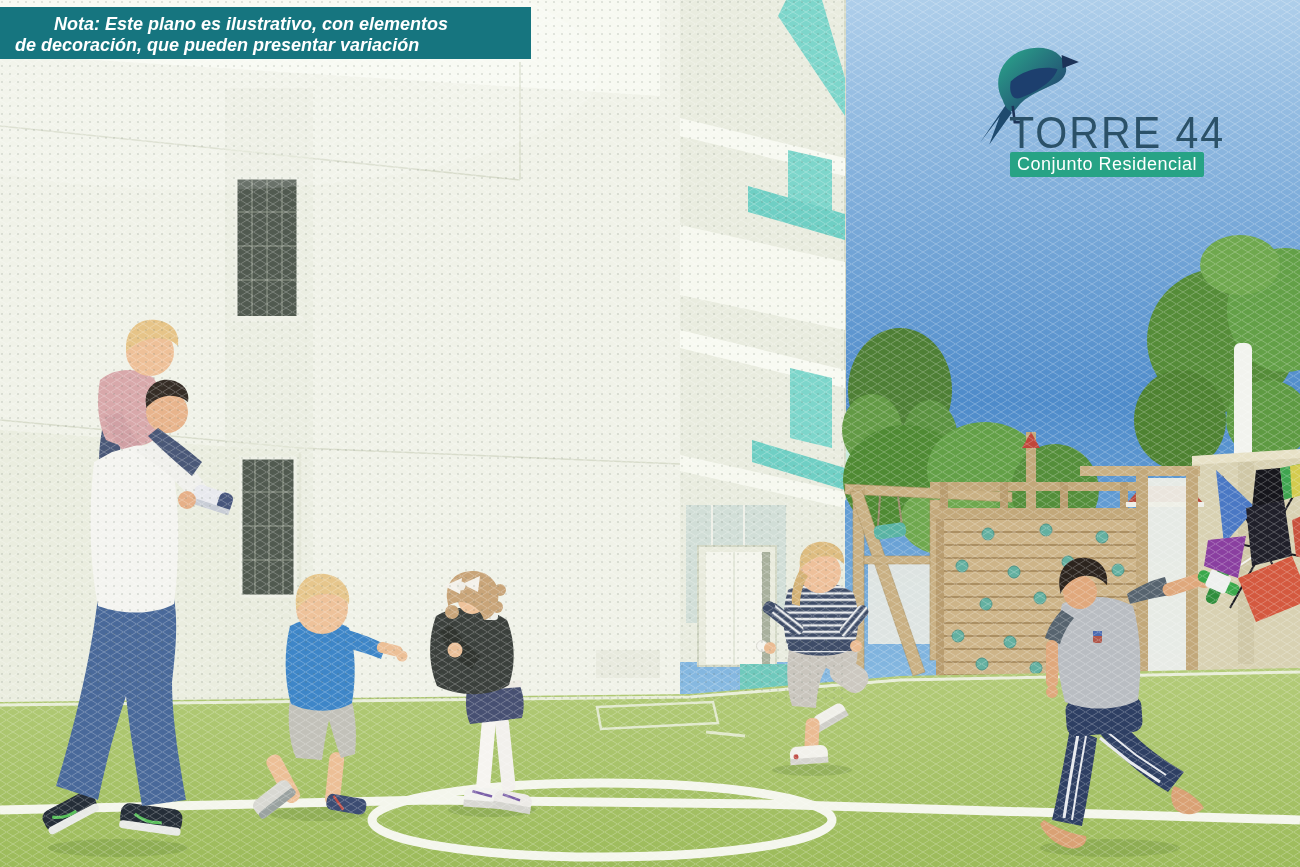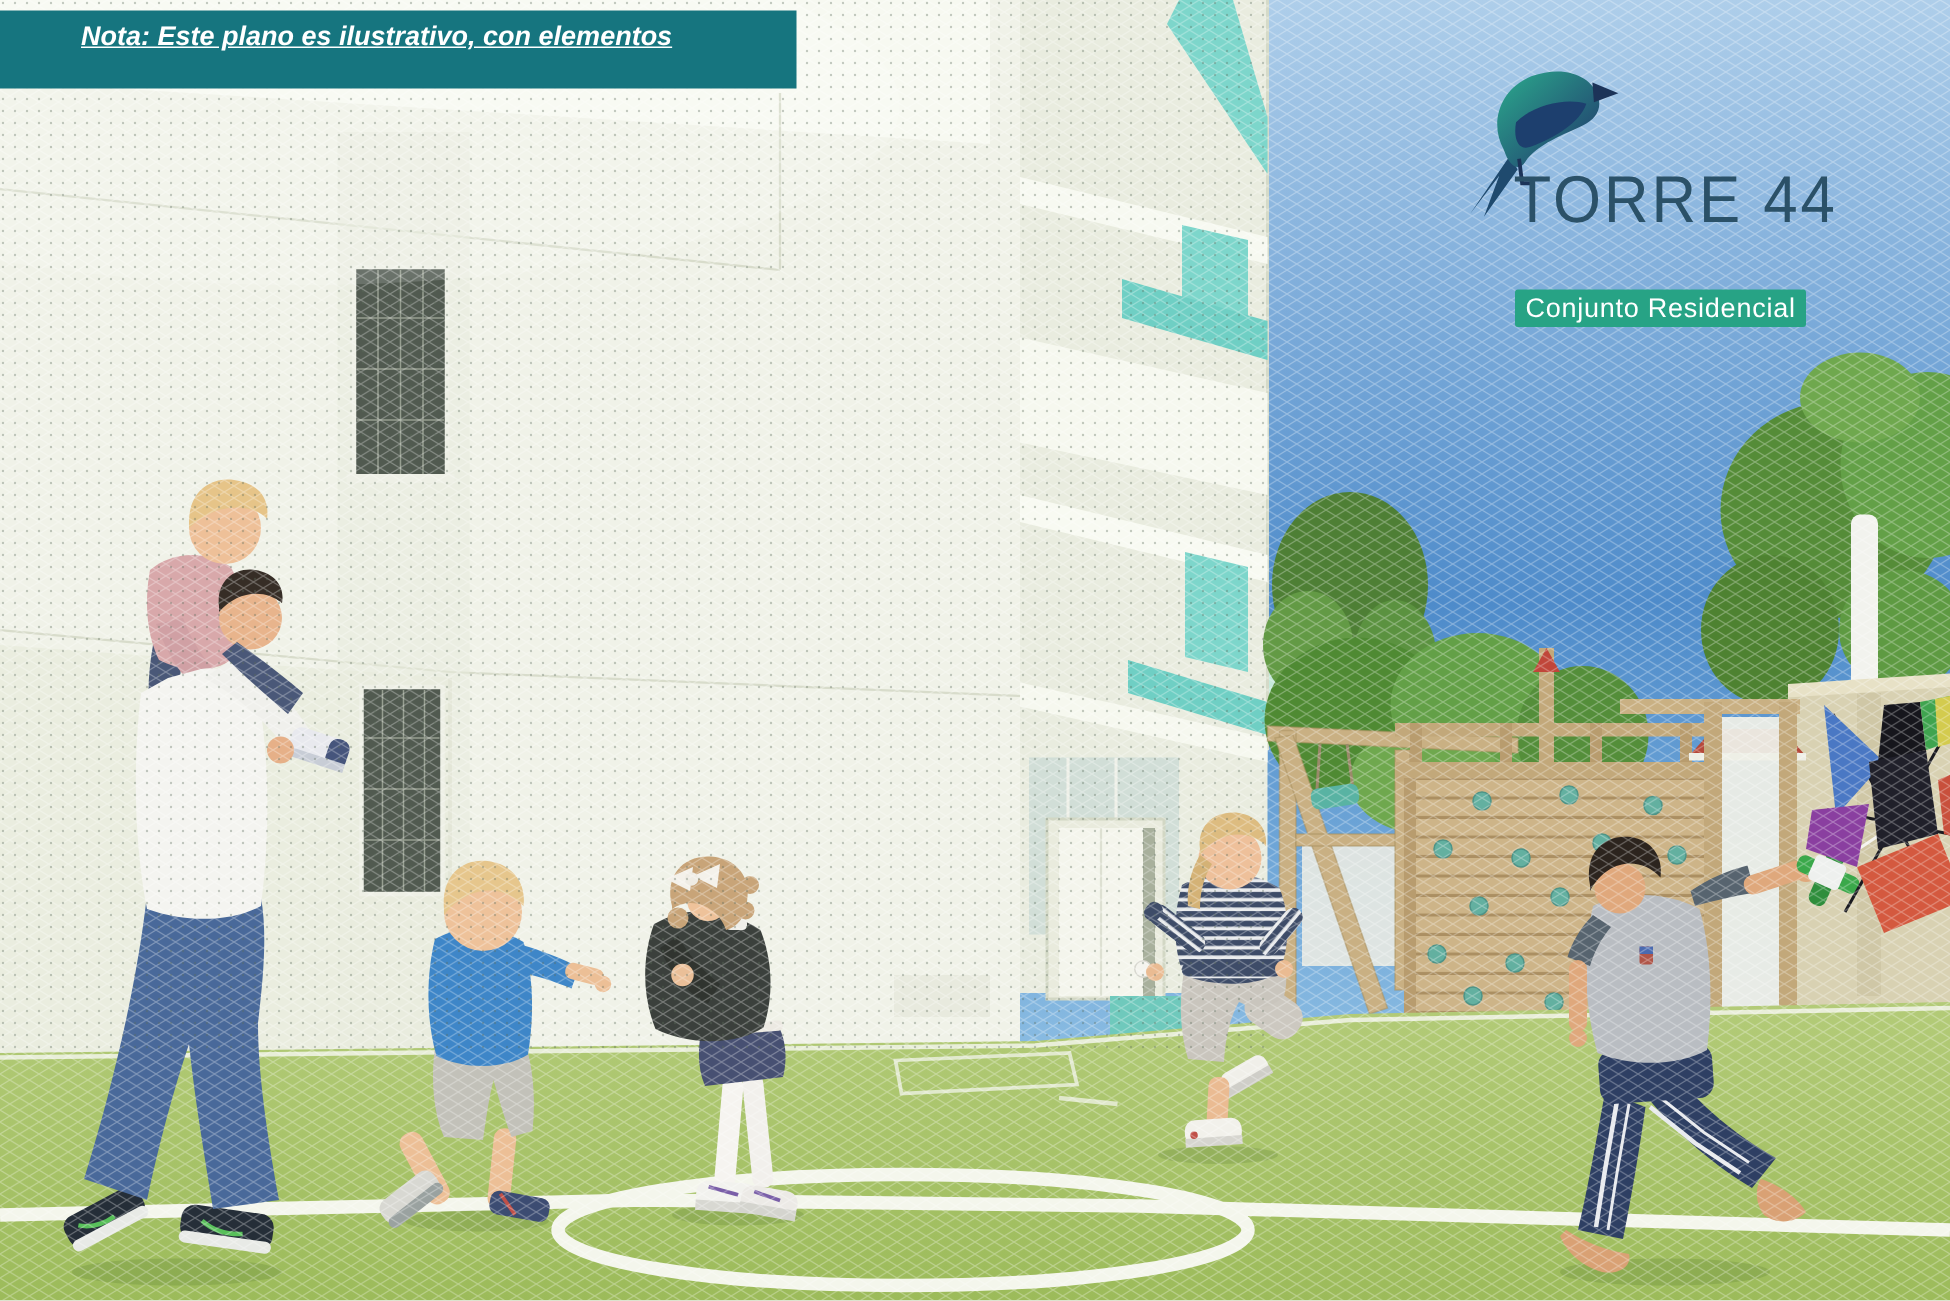--- a/index.html
+++ b/index.html
@@ -381,29 +381,30 @@
       <polygon points="1246,508 1284,500 1292,556 1252,566" fill="#20202a"></polygon>
       <polygon points="1238,578 1292,556 1310,600 1256,622" fill="#d4593f"></polygon>
       <polygon points="1292,520 1310,512 1310,560 1296,556" fill="#c8503c"></polygon>
     </g>
   </g>
 
   <rect x="0" y="0" width="1300" height="867" fill="url(#net)" opacity="0.3"></rect>
   <rect x="0" y="0" width="845" height="705" fill="url(#dots)" opacity="0.35"></rect>
 </svg>
 
-<div class="note-banner" style="background-color: rgb(22, 117, 127); text-decoration: underline;">
+<div class="note-banner" style="background-color: rgb(22, 117, 127);">
   <div class="l1">Nota: Este plano es ilustrativo, con elementos</div>
+  <div class="l2">de decoración, que pueden presentar variación</div>
 </div>
 
 <div class="logo">
   <svg class="bird" viewBox="0 0 110 125">
     <path d="M34,82 L8,120 L27,95 L17,122 L39,91 Z" fill="#1f4a6e"></path>
     <path d="M30,78 C20,60 28,38 48,30 C70,22 88,30 92,44 C94,52 90,58 82,62 C70,68 52,74 44,86 C40,92 34,90 30,78 Z" fill="url(#birdG)"></path>
     <polygon points="88,34 105,41 89,47" fill="#1c3358"></polygon>
     <path d="M38,60 C50,48 72,44 84,48 C80,60 64,70 48,76 C40,79 36,72 38,60 Z" fill="#1d3f6e"></path>
     <path d="M40,84 L42,100 L48,100" stroke="#1c3358" stroke-width="2.5" fill="none"></path>
   </svg>
   <div class="logo-title" style="color: rgb(43, 81, 104);">TORRE 44</div>
-  <div class="logo-badge" style="background-color: rgb(39, 163, 133); margin-top: 41px;">Conjunto Residencial</div>
+  <div class="logo-badge" style="background-color: rgb(39, 163, 133);">Conjunto Residencial</div>
 </div>
 
 </div>
 
 </body></html>

